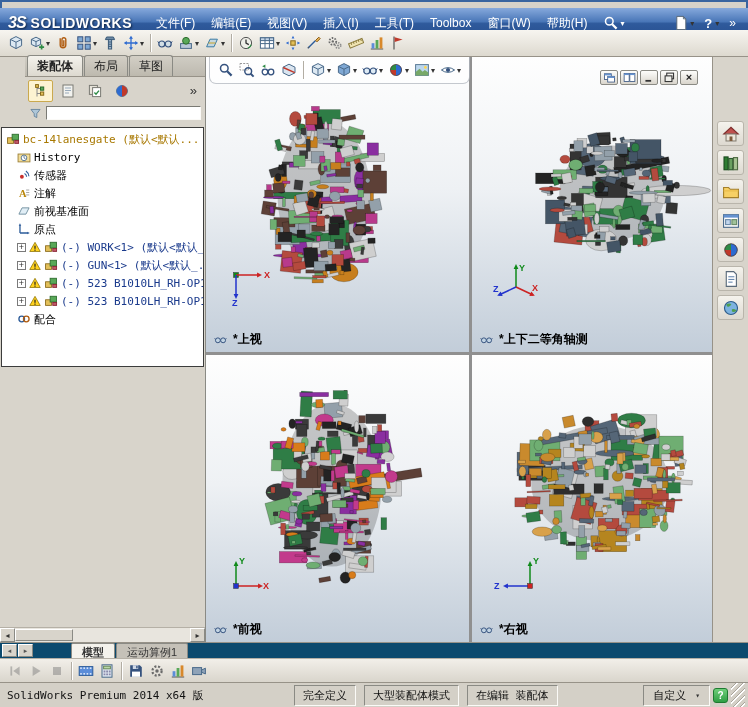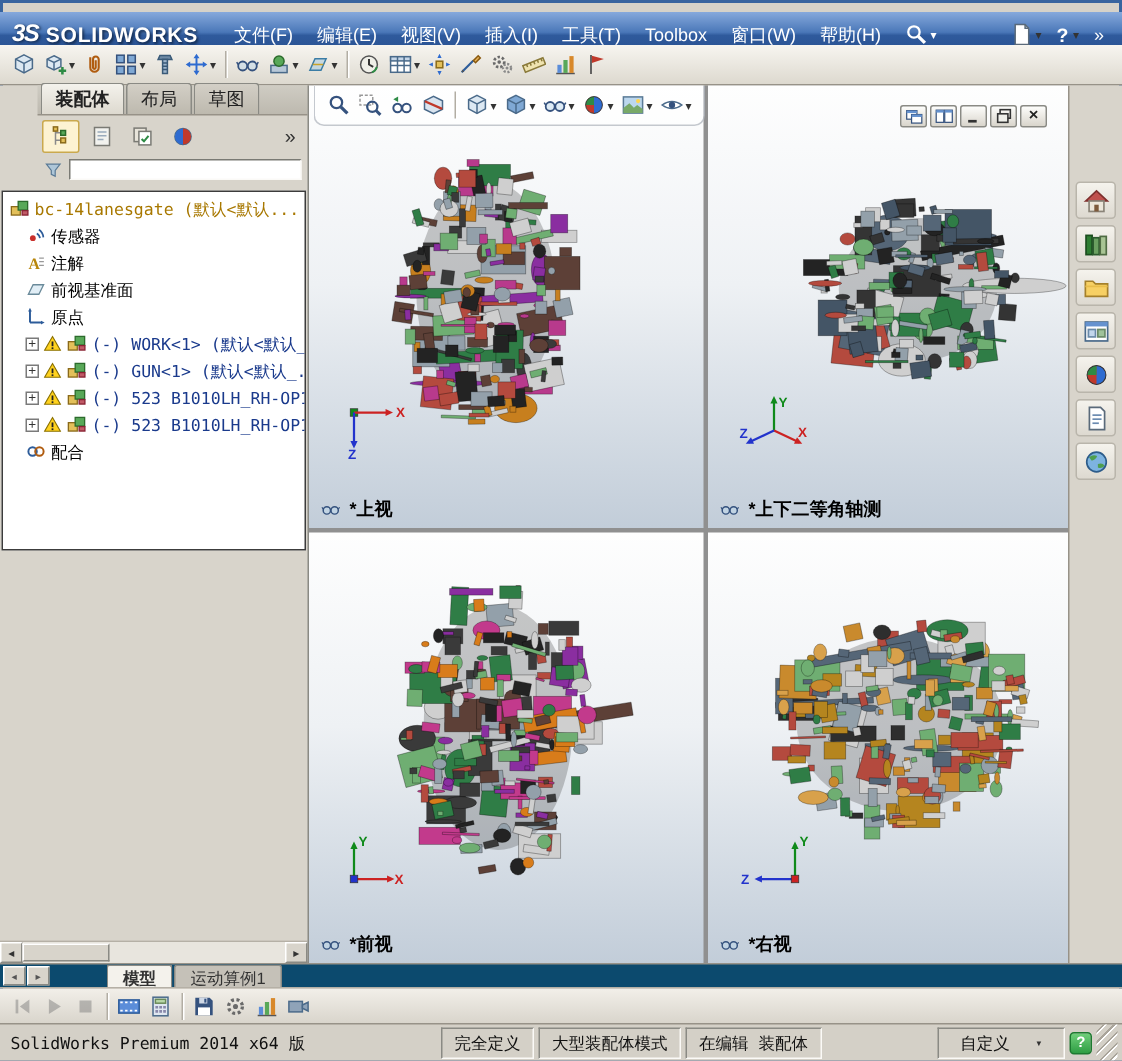--- a/index.html
+++ b/index.html
@@ -104,25 +104,25 @@
   .motionbar { position:absolute; left:0; top:658px; width:100%; height:24px;
     background:linear-gradient(#f2efe9,#d9d5cc); border-top:1px solid #b5b0a6;
     display:flex; align-items:center; padding:0 5px; gap:1px; }
   .mbtn { display:inline-flex; align-items:center; height:20px; padding:0 2px; border-radius:2px; }
 
   
   .statusbar { position:absolute; left:0; top:682px; width:100%; height:25px; background:#d4d0c7;
     border-top:1px solid #979288; display:flex; align-items:center;
     font-family:"DejaVu Sans Mono",monospace; font-size:11px; color:#111; padding:0 3px; gap:3px; }
   .sb-product { width:288px; padding-left:4px; }
-  .sb-fields { display:flex; gap:3px; }
+  .sb-fields { display:flex; gap:8px; }
   .sb-field { border:1px solid; border-color:#8a8a84 #fbfaf7 #fbfaf7 #8a8a84; padding:2px 8px; white-space:nowrap; }
   .sb-spacer { flex:1; }
-  .sb-custom { display:flex; align-items:center; gap:16px; border:1px solid;
-    border-color:#8a8a84 #fbfaf7 #fbfaf7 #8a8a84; padding:2px 14px; }
+  .sb-custom { display:flex; align-items:center; gap:8px; border:1px solid;
+    border-color:#8a8a84 #fbfaf7 #fbfaf7 #8a8a84; padding:2px 9px; }
   .sb-help { width:15px; height:15px; border-radius:3px; background:linear-gradient(#6fcf7a,#2f9e44);
     color:#fff; font-weight:bold; font-size:10px; display:flex; align-items:center; justify-content:center;
     border:1px solid #1d7a30; font-family:"Liberation Sans",sans-serif; }
   .sb-grip { width:14px; height:100%; background:repeating-linear-gradient(135deg,transparent 0 3px,#a9a49a 3px 4px,#fff 4px 5px); }
 </style>
 </head>
 <body>
 
 <div class="window">
 
@@ -346,20 +346,31 @@
       <div class="tree" id="tree">
           <div class="titem">
             <span style="display: flex; flex: 0 0 auto;">
               <svg class="ic" viewBox="0 0 16 16">
                 <rect x="1.8" y="6.6" width="6.8" height="6.4" fill="#e3c05a" stroke="#8a6a1a"></rect>
                 <rect x="7" y="2.6" width="7.2" height="6.6" fill="#58a858" stroke="#2c6b2c"></rect>
                 <rect x="10" y="9.6" width="4.4" height="3.4" fill="#c05a66" stroke="#882233"></rect>
               </svg>
             </span>
             <span class="tlabel" style="color: rgb(168, 120, 0);">bc-14lanesgate (默认&lt;默认...</span>
+          </div>
+          <div class="titem">
+            <span style="width: 8px; flex: 0 0 auto;"></span>
+            <span style="display: flex; flex: 0 0 auto;">
+              <svg class="ic" viewBox="0 0 16 16">
+                <rect x="1.2" y="4.6" width="13.6" height="9" fill="#f3de9a" stroke="#9a7d34"></rect>
+                <circle cx="8" cy="9" r="3.2" fill="#fff" stroke="#4a6a8a"></circle>
+                <path d="M8 6.8 8 9 9.8 10.2" fill="none" stroke="#4a6a8a"></path>
+              </svg>
+            </span>
+            <span class="tlabel">History</span>
           </div>
           <div class="titem">
             <span style="width: 8px; flex: 0 0 auto;"></span>
             <span style="display: flex; flex: 0 0 auto;">
               <svg class="ic" viewBox="0 0 16 16">
                 <circle cx="5.6" cy="10" r="2.2" fill="#c9302c"></circle>
                 <path d="M8.6 6.4 A4.6 4.6 0 0 1 11 10 M10.2 3.4 A8 8 0 0 1 13.6 9.4" fill="none" stroke="#2d5c9a" stroke-width="1.3"></path>
               </svg>
             </span>
             <span class="tlabel">传感器</span>

